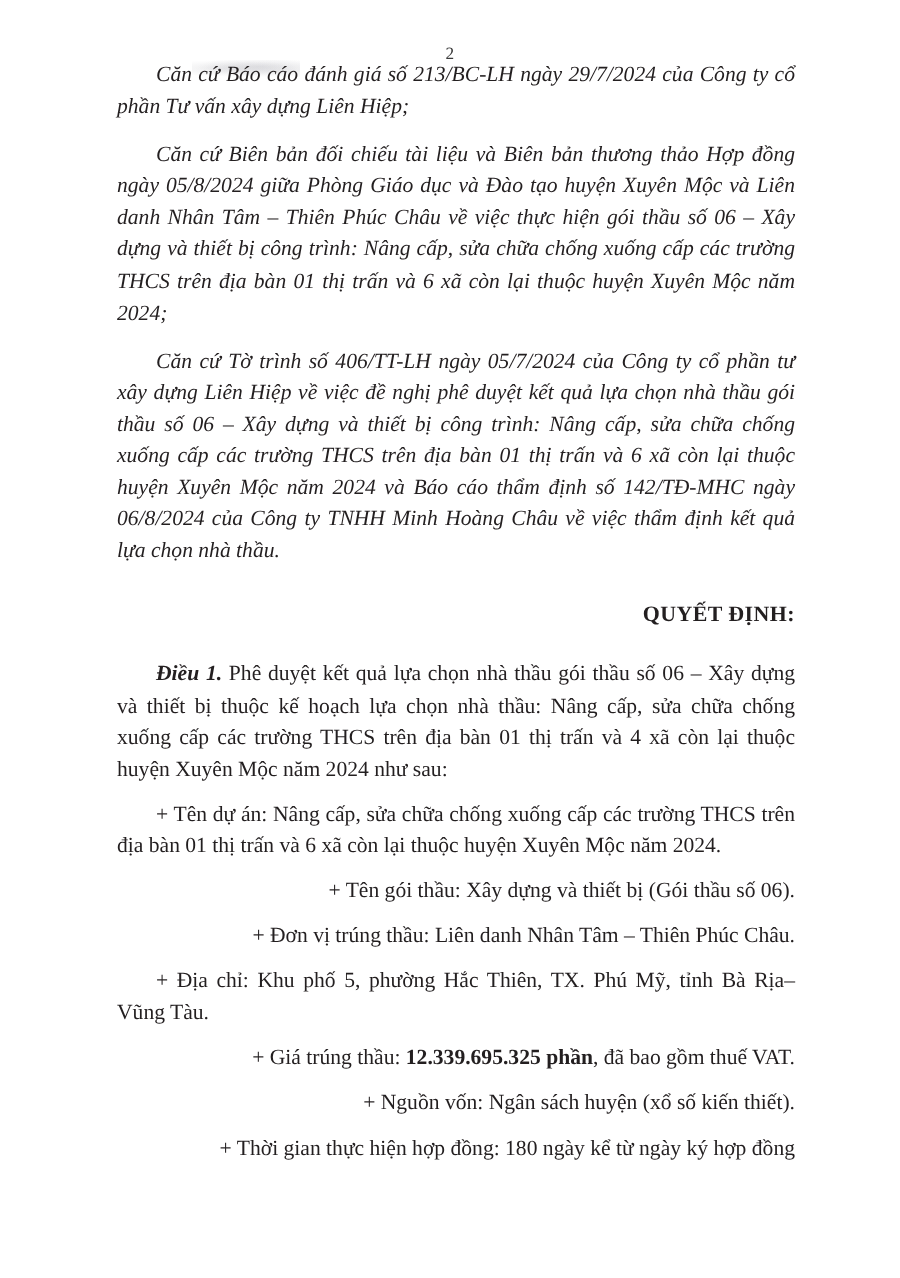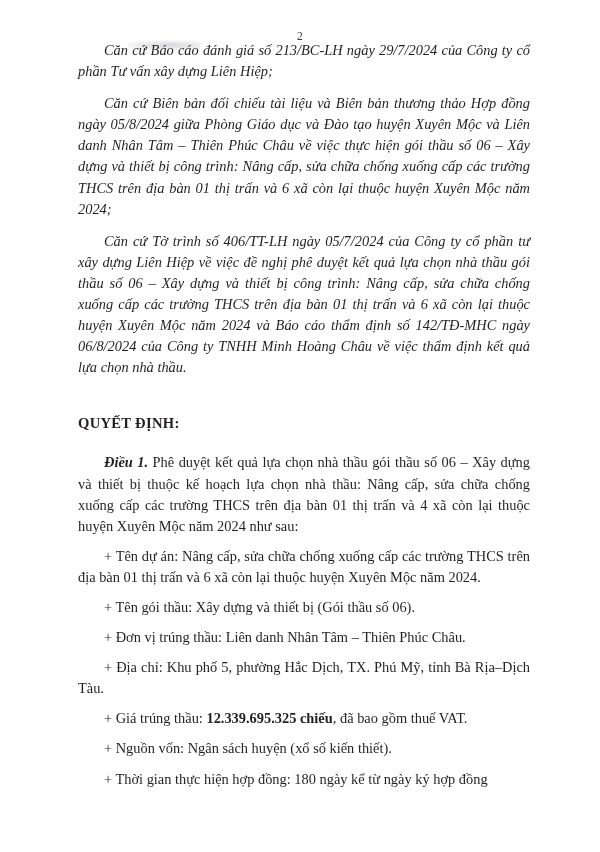--- a/index.html
+++ b/index.html
@@ -64,34 +64,34 @@
   }
   p.italic {
     font-style: italic;
   }
   p.gap-before {
     margin-top: 11px;
     font-style: italic;
   }
   p.bullet {
     text-indent: 26px;
-    text-align: left;
+    text-align: right;
     margin-top: 9px;
   }
   p.bullet-just {
     text-indent: 26px;
     text-align: justify;
     margin-top: 9px;
   }
   .heading-decision {
-    text-align: left;
+    text-align: right;
     font-weight: bold;
     font-size: 14.6px;
     letter-spacing: 0.3px;
-    margin-top: 37px;
+    margin-top: 24px;
     margin-bottom: 20px;
   }
   b, .b { font-weight: bold; }
   .dieu-label { font-weight: bold; font-style: italic; }
 </style>
 </head>
 <body>
 
 <div class="page">
 
@@ -109,23 +109,23 @@
     <div class="heading-decision">QUYẾT ĐỊNH:</div>
 
     <p class="indent"><span class="dieu-label">Điều 1.</span><span> Phê duyệt kết quả lựa chọn nhà thầu gói thầu số 06 – Xây dựng và thiết bị thuộc kế hoạch lựa chọn nhà thầu: Nâng cấp, sửa chữa chống xuống cấp các trường THCS trên địa bàn 01 thị trấn và 4 xã còn lại thuộc huyện Xuyên Mộc năm 2024 như sau:</span></p>
 
     <p class="bullet-just">+ Tên dự án: Nâng cấp, sửa chữa chống xuống cấp các trường THCS trên địa bàn 01 thị trấn và 6 xã còn lại thuộc huyện Xuyên Mộc năm 2024.</p>
 
     <p class="bullet">+ Tên gói thầu: Xây dựng và thiết bị (Gói thầu số 06).</p>
 
     <p class="bullet">+ Đơn vị trúng thầu: Liên danh Nhân Tâm – Thiên Phúc Châu.</p>
 
-    <p class="bullet-just">+ Địa chỉ: Khu phố 5, phường Hắc Dịch, TX. Phú Mỹ, tỉnh Bà Rịa–Dịch Tàu.</p>
+    <p class="bullet-just">+ Địa chỉ: Khu phố 5, phường Hắc Thiên, TX. Phú Mỹ, tỉnh Bà Rịa–Vũng Tàu.</p>
 
-    <p class="bullet"><span>+ Giá trúng thầu: </span><b>12.339.695.325 chiếu</b><span>, đã bao gồm thuế VAT.</span></p>
+    <p class="bullet"><span>+ Giá trúng thầu: </span><b>12.339.695.325 phần</b><span>, đã bao gồm thuế VAT.</span></p>
 
 
     <p class="bullet">+ Nguồn vốn: Ngân sách huyện (xổ số kiến thiết).</p>
 
     <p class="bullet">+ Thời gian thực hiện hợp đồng: 180 ngày kể từ ngày ký hợp đồng</p>
 
   </div>
 </div>
 
 </body></html>

